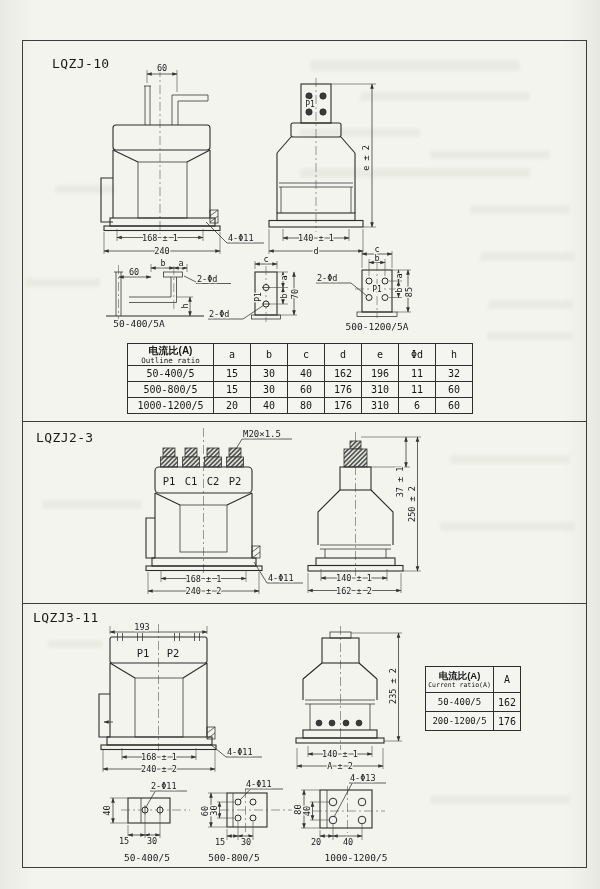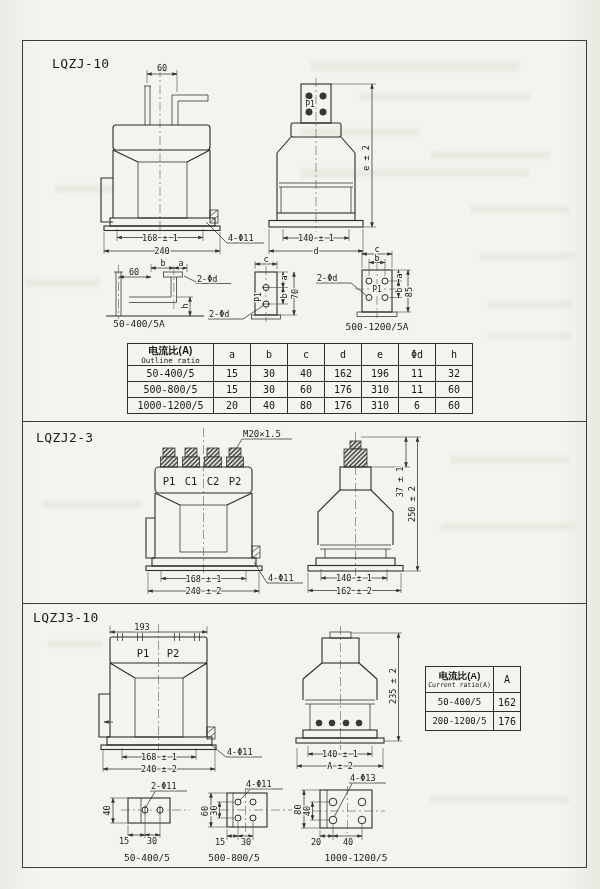--- a/index.html
+++ b/index.html
@@ -82,21 +82,21 @@
   <i class="gh" style="left:48px;top:640px;width:55px;height:8px"></i>
   <i class="gh" style="left:430px;top:795px;width:140px;height:9px"></i>
 
 
   <div class="frame"></div>
   <div class="divider d1"></div>
   <div class="divider d2"></div>
 
   <div class="model m1">LQZJ-10</div>
   <div class="model m2">LQZJ2-3</div>
-  <div class="model m3">LQZJ3-10</div>
+  <div class="model m3">LQZJ3-11</div>
 
   <svg class="sv sv1" viewBox="22 40 565 381">
     <defs>
       <marker id="ar1" viewBox="0 0 10 10" refX="9" refY="5" markerWidth="7" markerHeight="7" orient="auto-start-reverse">
           <path d="M0,1.5L10,5L0,8.5Z" fill="#333"></path>
         </marker>
     </defs>
 
     <g>
       <path class="cl" d="M160,68 V234"></path>

